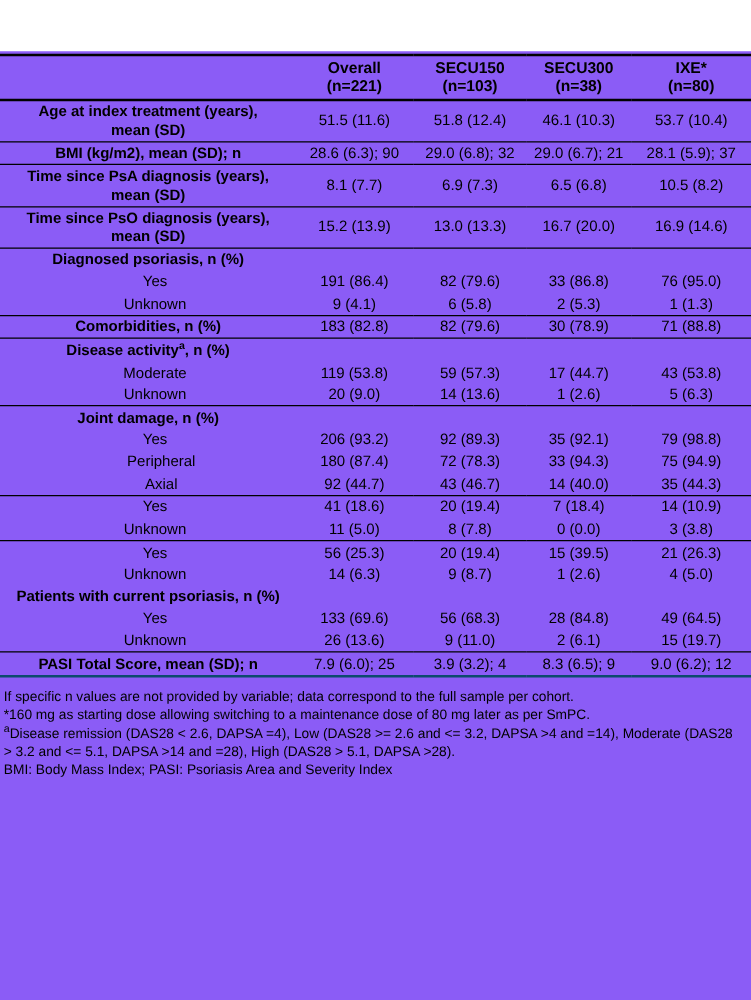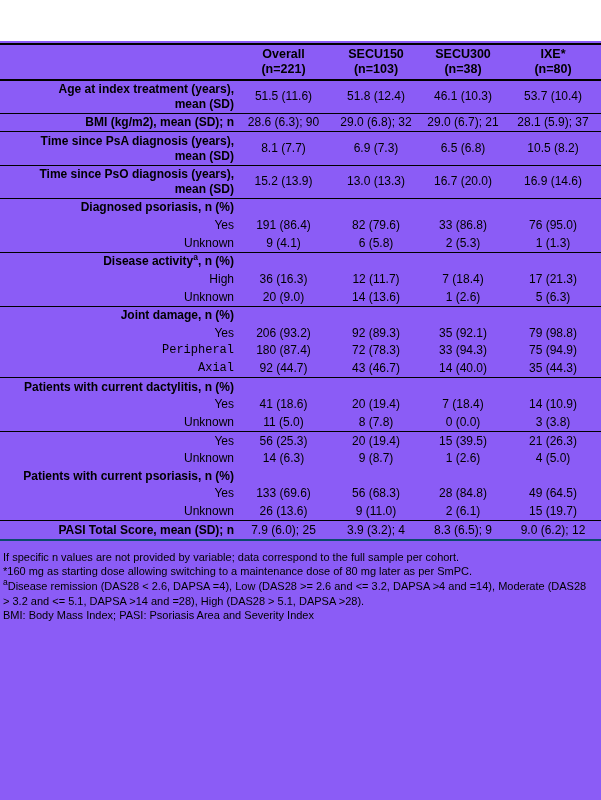--- a/index.html
+++ b/index.html
@@ -9,24 +9,24 @@
     font-family:"Liberation Sans", sans-serif; color:#000;
   }
   .page { width:601px; height:800px; padding-top:2px; background:#8b5cf6;margin-top:41px; }
   table { width:601px; border-collapse:collapse; border-top:2px solid #000; table-layout:fixed; }
   thead th {
     border-bottom:2px solid #000;
     font-size:12.5px; font-weight:bold; text-align:center;
     padding:2px 1px; line-height:1.18; vertical-align:top;
   }
   td { font-size:12px; line-height:1.22; padding:1.5px 2px; vertical-align:middle; }
-  td.label { text-align:right; white-space:pre-line; padding-left:3px; }
+  td.label { text-align:center; white-space:pre-line; padding-left:3px; }
   td.label.b { font-weight:bold; }
   td.label.ind1 { padding-left:14px; }
-  td.label.ind2 { padding-left:24px;font-family:Liberation Mono, monospace; }
+  td.label.ind2 { padding-left:24px; }
   td.val { text-align:center; }
   tr.rule > td { border-bottom:1.5px solid #000; }
   tbody tr:last-child > td { border-bottom:2px solid #0c4a6e; }
   sup { font-size:8.5px; line-height:0; }
   .footnotes { padding:9px 6px 0 3px; }
   .fn { font-size:11px; line-height:1.33; margin:0; }
 </style>
 </head>
 <body>
 
@@ -94,33 +94,40 @@
           <td class="val"><span>33 (86.8)</span></td>
           <td class="val"><span>76 (95.0)</span></td>
         </tr>
         <tr class="rule">
           <td class="label ind1"><span>Unknown</span></td>
           <td class="val"><span>9 (4.1)</span></td>
           <td class="val"><span>6 (5.8)</span></td>
           <td class="val"><span>2 (5.3)</span></td>
           <td class="val"><span>1 (1.3)</span></td>
         </tr>
+        <tr class="rule">
+          <td class="label ind0 b"><span>Comorbidities, n (%)</span></td>
+          <td class="val"><span>183 (82.8)</span></td>
+          <td class="val"><span>82 (79.6)</span></td>
+          <td class="val"><span>30 (78.9)</span></td>
+          <td class="val"><span>71 (88.8)</span></td>
+        </tr>
         <tr>
           <td class="label ind0 b"><span>Disease activity</span><sup>a</sup><span>, n (%)</span></td>
           <td class="val"></td>
           <td class="val"></td>
           <td class="val"></td>
           <td class="val"></td>
         </tr>
         <tr>
-          <td class="label ind1"><span>High</span></td>
-          <td class="val"><span>36 (16.3)</span></td>
-          <td class="val"><span>12 (11.7)</span></td>
-          <td class="val"><span>7 (18.4)</span></td>
-          <td class="val"><span>17 (21.3)</span></td>
+          <td class="label ind1"><span>Moderate</span></td>
+          <td class="val"><span>119 (53.8)</span></td>
+          <td class="val"><span>59 (57.3)</span></td>
+          <td class="val"><span>17 (44.7)</span></td>
+          <td class="val"><span>43 (53.8)</span></td>
         </tr>
         <tr class="rule">
           <td class="label ind1"><span>Unknown</span></td>
           <td class="val"><span>20 (9.0)</span></td>
           <td class="val"><span>14 (13.6)</span></td>
           <td class="val"><span>1 (2.6)</span></td>
           <td class="val"><span>5 (6.3)</span></td>
         </tr>
         <tr>
           <td class="label ind0 b"><span>Joint damage, n (%)</span></td>
@@ -142,27 +149,20 @@
           <td class="val"><span>72 (78.3)</span></td>
           <td class="val"><span>33 (94.3)</span></td>
           <td class="val"><span>75 (94.9)</span></td>
         </tr>
         <tr class="rule">
           <td class="label ind2"><span>Axial</span></td>
           <td class="val"><span>92 (44.7)</span></td>
           <td class="val"><span>43 (46.7)</span></td>
           <td class="val"><span>14 (40.0)</span></td>
           <td class="val"><span>35 (44.3)</span></td>
-        </tr>
-        <tr>
-          <td class="label ind0 b"><span>Patients with current dactylitis, n (%)</span></td>
-          <td class="val"></td>
-          <td class="val"></td>
-          <td class="val"></td>
-          <td class="val"></td>
         </tr>
         <tr>
           <td class="label ind1"><span>Yes</span></td>
           <td class="val"><span>41 (18.6)</span></td>
           <td class="val"><span>20 (19.4)</span></td>
           <td class="val"><span>7 (18.4)</span></td>
           <td class="val"><span>14 (10.9)</span></td>
         </tr>
         <tr class="rule">
           <td class="label ind1"><span>Unknown</span></td>

